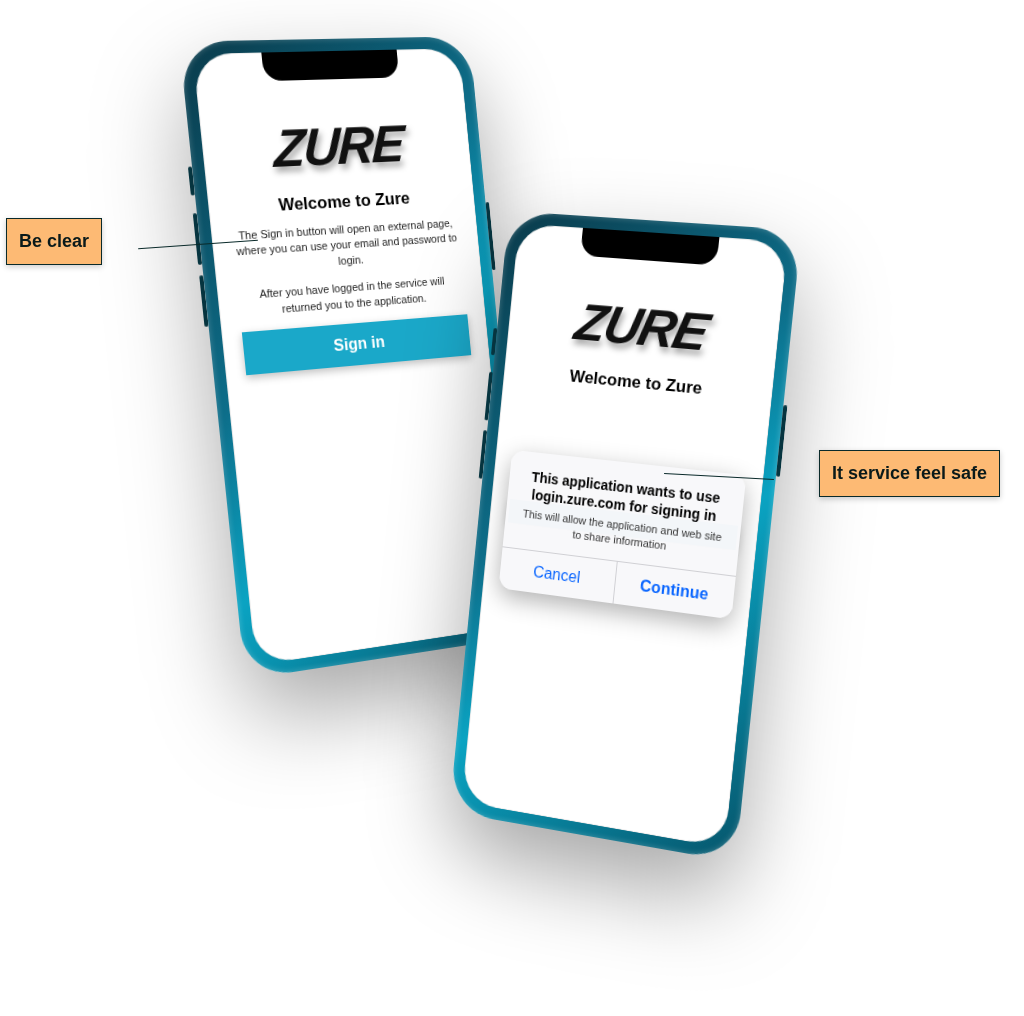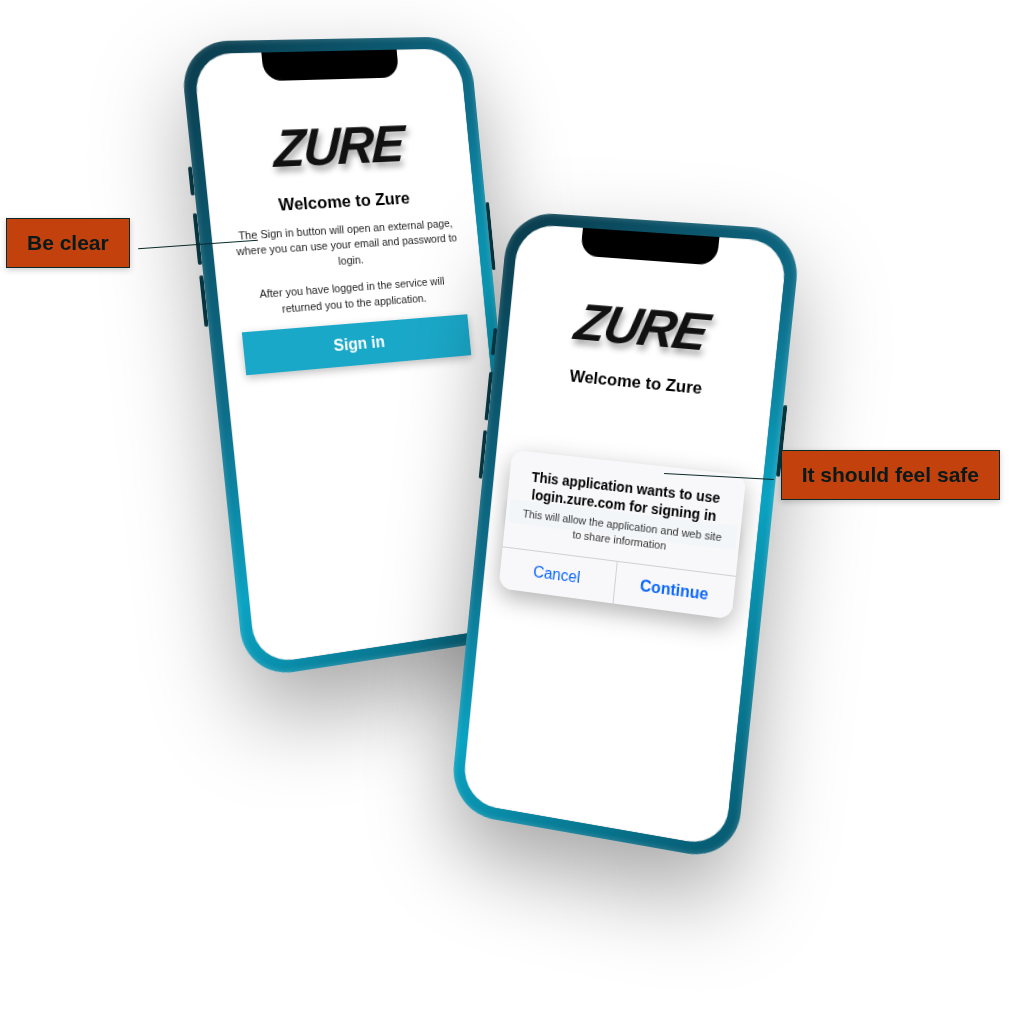--- a/index.html
+++ b/index.html
@@ -167,24 +167,24 @@
     border-right: 1px solid #d0d0d4;
     font-weight: 400;
   }
   .alert-buttons button:last-child {
     font-weight: 600;
   }
 
   
   .callout {
     position: absolute;
-    background: #c2410c;
+    background: #fdba74;
     border: 1px solid #0a2a2a;
-    padding: 12px 20px;
-    font-size: 21px;
+    padding: 12px 12px;
+    font-size: 18px;
     font-weight: 700;
     color: #0a1a1a;
     box-shadow: 0 2px 6px rgba(0,0,0,0.2);
     z-index: 50;
   }
   .callout-left { left: 6px; top: 218px; }
   .callout-right { right: 24px; top: 450px; }
 
   .lead-line {
     position: absolute;
@@ -241,14 +241,14 @@
         </div>
       </div>
     </div>
   </div>
 
 </div>
 
 <div class="callout callout-left">Be clear</div>
 <div class="lead-line lead-left"></div>
 
-<div class="callout callout-right">It should feel safe</div>
+<div class="callout callout-right">It service feel safe</div>
 <div class="lead-line lead-right"></div>
 
 </body></html>

